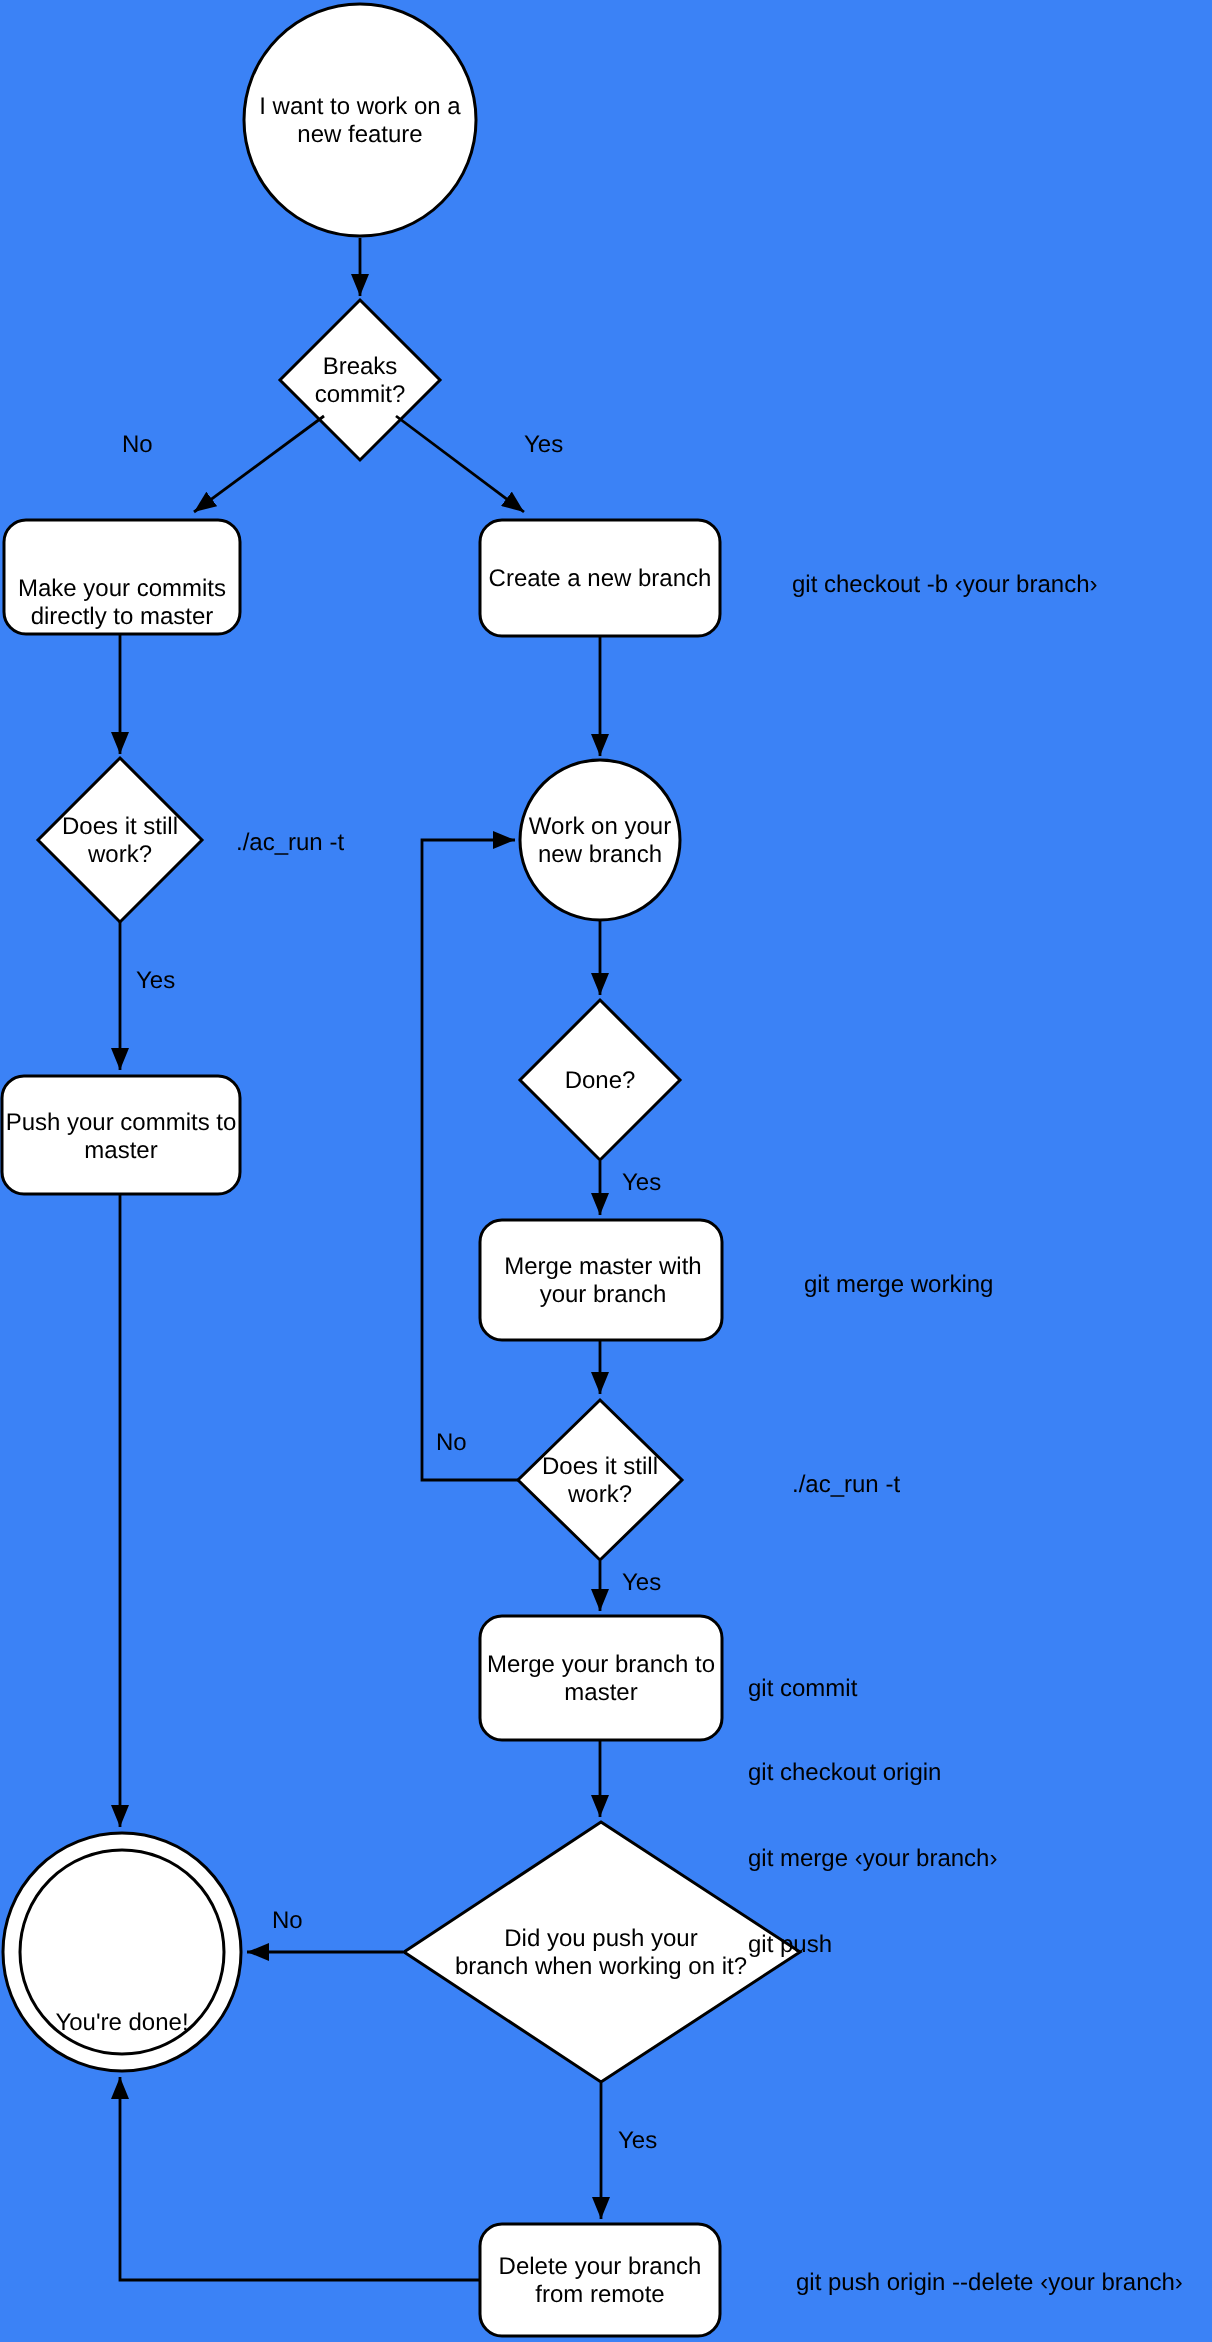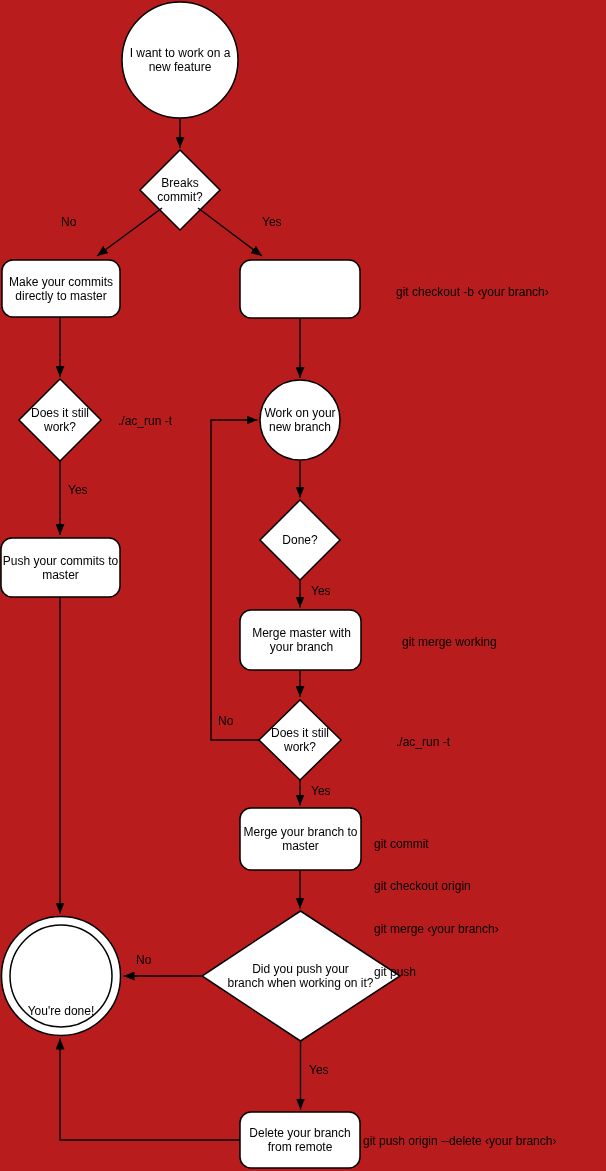--- a/index.html
+++ b/index.html
@@ -1,17 +1,17 @@
 <!DOCTYPE html>
 <html><head>
 <meta charset="utf-8">
 <style>
   html,body{margin:0;padding:0;background:#ffffff;}
   .canvas{
-    position:relative;width:606px;height:1171px;background:#b91c1c;
+    position:relative;width:606px;height:1171px;background:#3b82f6;
     font-family:"Liberation Sans",sans-serif;font-size:12px;color:#000;
     overflow:hidden;
   }
   .canvas svg{position:absolute;left:0;top:0;}
   .node-label{
     position:absolute;display:flex;align-items:center;justify-content:center;
     text-align:center;line-height:14px;white-space:pre-line;pointer-events:none;
   }
   .edge-label{
     position:absolute;text-align:left;line-height:14px;pointer-events:none;
@@ -61,21 +61,22 @@
     <path d="M259,740 L211,740 L211,420 L257.5,420" fill="none" stroke="#000" stroke-width="1.4" marker-end="url(#arrow)"></path>
     <path d="M300,780.5 L300,805.5" fill="none" stroke="#000" stroke-width="1.4" marker-end="url(#arrow)"></path>
     <path d="M300,870.5 L300,908.5" fill="none" stroke="#000" stroke-width="1.4" marker-end="url(#arrow)"></path>
     <path d="M201.5,976 L123.5,976" fill="none" stroke="#000" stroke-width="1.4" marker-end="url(#arrow)"></path>
     <path d="M300.5,1041.5 L300.5,1109.5" fill="none" stroke="#000" stroke-width="1.4" marker-end="url(#arrow)"></path>
     <path d="M240,1140 L60,1140 L60,1038.5" fill="none" stroke="#000" stroke-width="1.4" marker-end="url(#arrow)"></path>
   </svg>
 
   <div class="node-label" style="left:124px;top:6px;width:112px;height:108px">I want to work on a new feature</div>
   <div class="node-label" style="left:148px;top:158px;width:64px;height:64px">Breaks commit?</div>
-  <div class="node-label" style="left:2px;top:260px;width:118px;height:57px">Make your commits directly to master</div>
+  <div class="node-label" style="left:2px;top:272px;width:118px;height:57px">Make your commits directly to master</div>
+  <div class="node-label" style="left:240px;top:260px;width:120px;height:58px">Create a new branch</div>
   <div class="node-label" style="left:22px;top:382px;width:76px;height:76px">Does it still work?</div>
   <div class="node-label" style="left:1px;top:538px;width:119px;height:59px">Push your commits to master</div>
   <div class="node-label" style="left:261px;top:381px;width:78px;height:78px">Work on your new branch</div>
   <div class="node-label" style="left:268px;top:508px;width:64px;height:64px">Done?</div>
   <div class="node-label" style="left:241px;top:610px;width:121px;height:60px">Merge master with your branch</div>
   <div class="node-label" style="left:262px;top:702px;width:76px;height:76px">Does it still work?</div>
   <div class="node-label" style="left:241px;top:808px;width:119px;height:62px">Merge your branch to master</div>
   <div class="node-label" style="left:211px;top:916px;width:179px;height:120px">Did you push your
 branch when working on it?</div>
   <div class="node-label" style="left:11px;top:981px;width:100px;height:60px">You're done!</div>
@@ -93,15 +94,15 @@
   <div class="annotation" style="left:396px;top:285px">git checkout -b ‹your branch›</div>
   <div class="annotation" style="left:118px;top:414px">./ac_run -t</div>
   <div class="annotation" style="left:402px;top:635px">git merge working</div>
   <div class="annotation" style="left:396px;top:735px">./ac_run -t</div>
   <div class="annotation" style="left:374px;top:808px">
     <div>git commit</div>
     <div>git checkout origin</div>
     <div>git merge ‹your branch›</div>
     <div>git push</div>
   </div>
-  <div class="annotation" style="left:363px;top:1134px">git push origin --delete ‹your branch›</div>
+  <div class="annotation" style="left:398px;top:1134px">git push origin --delete ‹your branch›</div>
 
 </div>
 
 </body></html>

